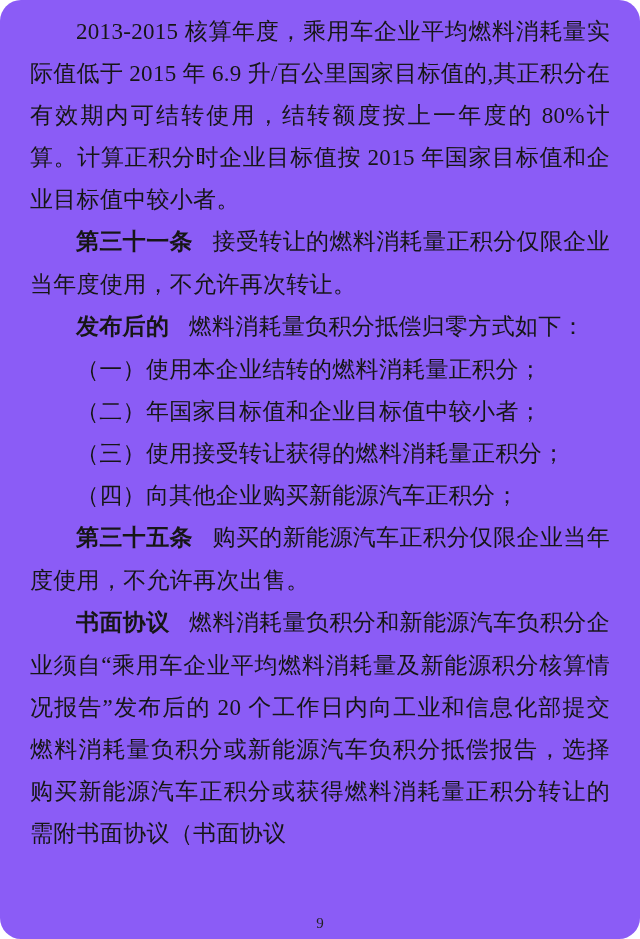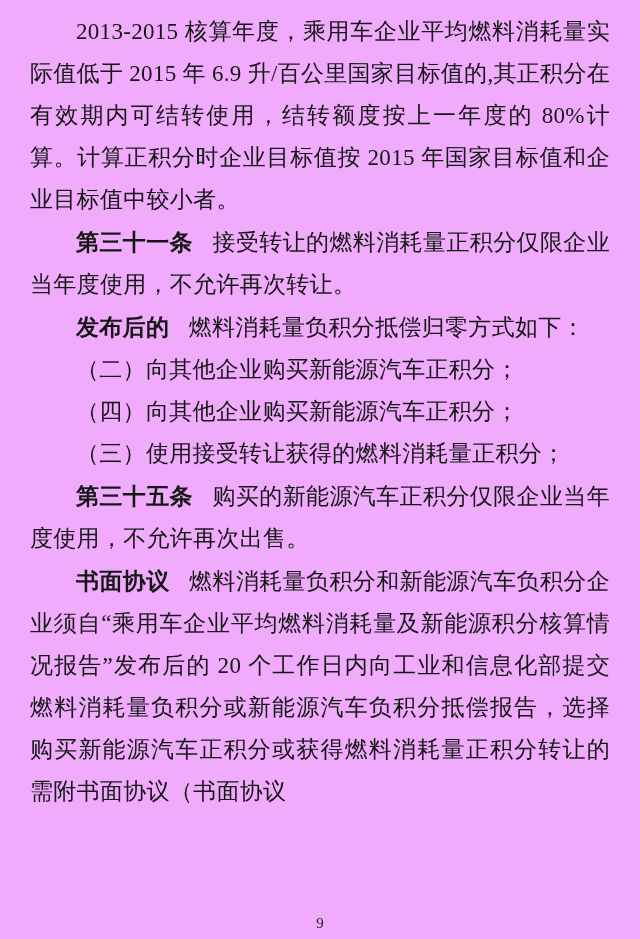--- a/index.html
+++ b/index.html
@@ -4,62 +4,64 @@
 <style>
   html, body {
     margin: 0;
     padding: 0;
     background: #ffffff;
   }
   .page {
     position: relative;
     width: 640px;
     height: 939px;
-    background: #f0abfc;
+    background: #8b5cf6;
     overflow: hidden;
     font-family: "Liberation Serif", "DejaVu Serif", serif;
     color: #161616;
+    border-radius: 21px;
   }
   .doc-body {
     padding: 11px 30px 0 30px;
   }
   .para {
     margin: 0;
     font-size: 23px;
     line-height: 42px;
     text-align: justify;
     text-justify: inter-ideograph;
     text-indent: 2em;
     letter-spacing: 0.3px;
     word-break: break-all;
   }
   .para .article-label {
     font-weight: bold;
     padding-right: 0.85em;
-    font-family: Liberation Sans, sans-serif;
+    font-family: Liberation Mono, monospace;
   }
   .page-footer {
     position: absolute;
     bottom: 7px;
     left: 0;
     width: 100%;
     text-align: center;
     font-size: 15px;
     line-height: 18px;
     color: #222222;
   }
 </style>
 </head>
 <body>
 
 <div class="page">
   <div class="doc-body">
       <p class="para"><span>2013-2015 核算年度，乘用车企业平均燃料消耗量实际值低于 2015 年 6.9 升/百公里国家目标值的,其正积分在有效期内可结转使用，结转额度按上一年度的 80%计算。计算正积分时企业目标值按 2015 年国家目标值和企业目标值中较小者。</span></p>
       <p class="para"><span class="article-label">第三十一条</span><span>接受转让的燃料消耗量正积分仅限企业当年度使用，不允许再次转让。</span></p>
       <p class="para"><span class="article-label">发布后的</span><span>燃料消耗量负积分抵偿归零方式如下：</span></p>
-      <p class="para"><span>（二）向其他企业购买新能源汽车正积分；</span></p>
+      <p class="para"><span>（一）使用本企业结转的燃料消耗量正积分；</span></p>
+      <p class="para"><span>（二）年国家目标值和企业目标值中较小者；</span></p>
+      <p class="para"><span>（三）使用接受转让获得的燃料消耗量正积分；</span></p>
       <p class="para"><span>（四）向其他企业购买新能源汽车正积分；</span></p>
-      <p class="para"><span>（三）使用接受转让获得的燃料消耗量正积分；</span></p>
       <p class="para"><span class="article-label">第三十五条</span><span>购买的新能源汽车正积分仅限企业当年度使用，不允许再次出售。</span></p>
       <p class="para"><span class="article-label">书面协议</span><span>燃料消耗量负积分和新能源汽车负积分企业须自“乘用车企业平均燃料消耗量及新能源积分核算情况报告”发布后的 20 个工作日内向工业和信息化部提交燃料消耗量负积分或新能源汽车负积分抵偿报告，选择购买新能源汽车正积分或获得燃料消耗量正积分转让的需附书面协议（书面协议</span></p>
     </div>
   <div class="page-footer">9</div>
 </div>
 
 </body></html>

